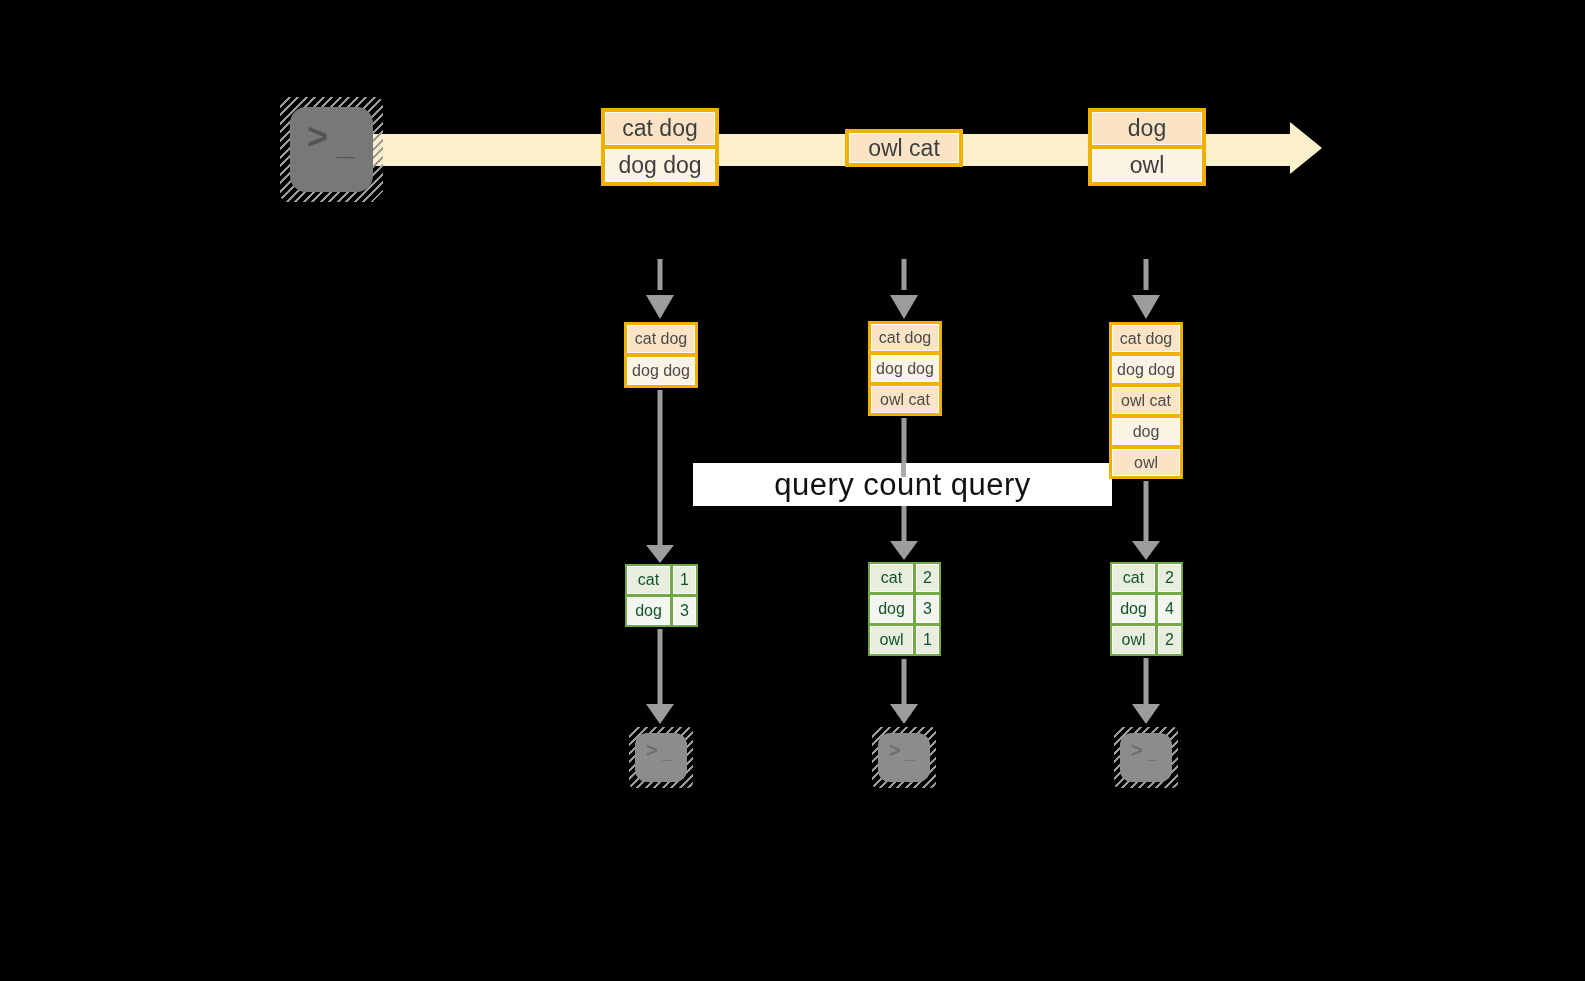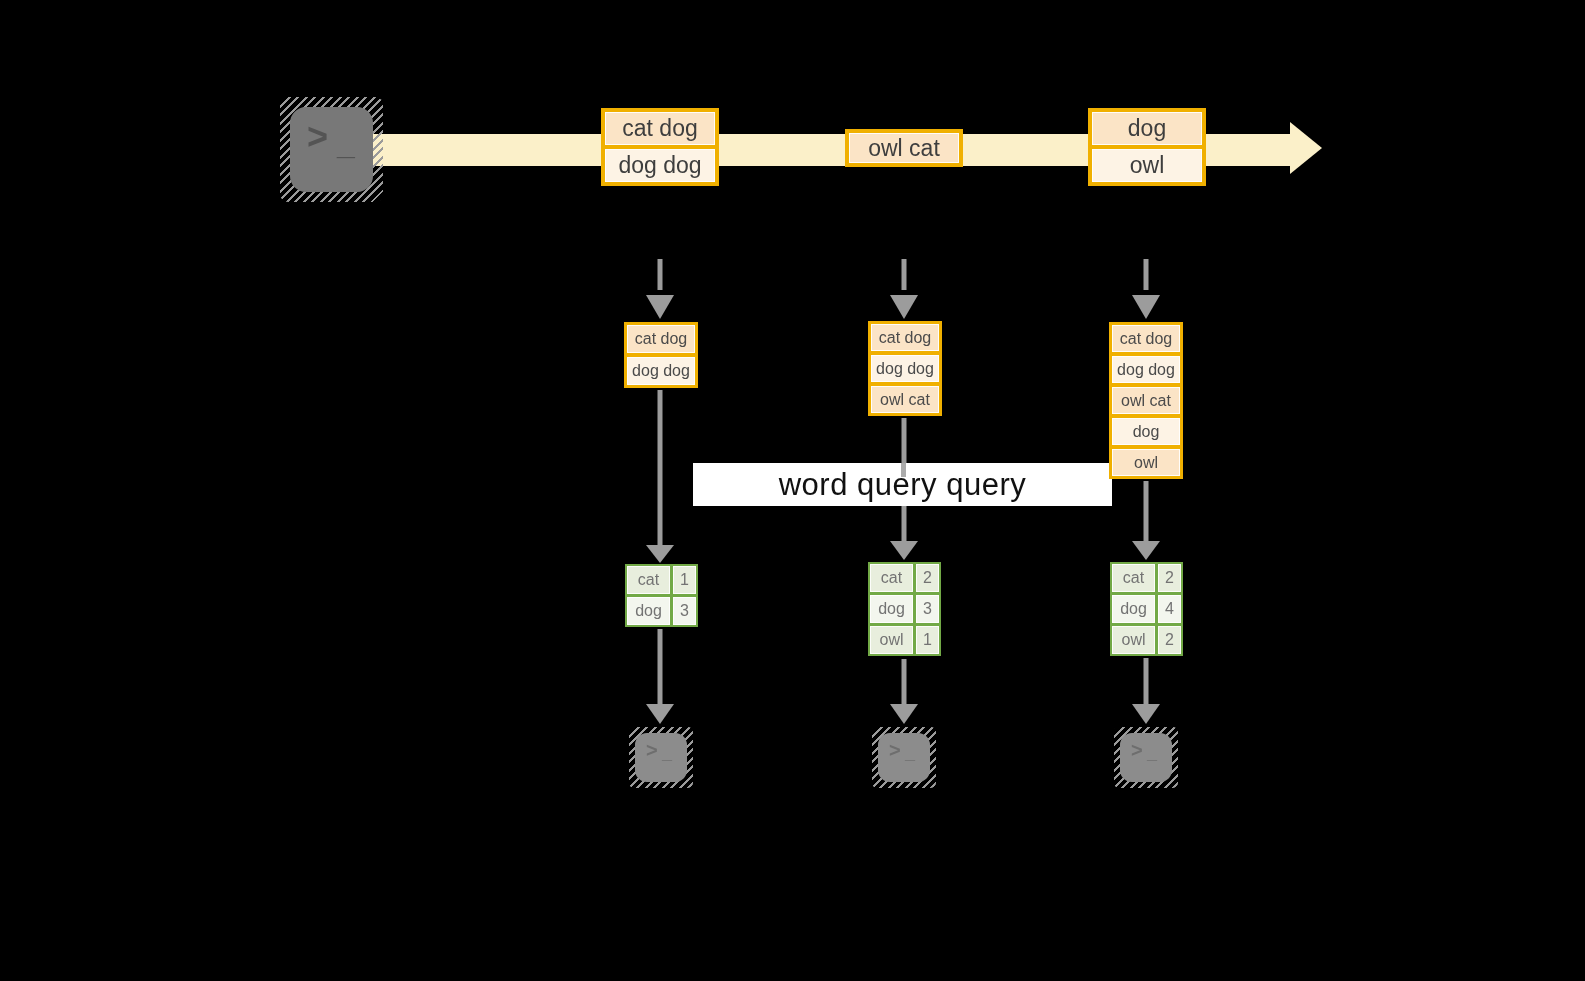--- a/index.html
+++ b/index.html
@@ -76,21 +76,21 @@
   }
   .stub{position:absolute;left:901px;top:463px;width:5px;height:14px;background:#ababab;z-index:4;}
 
   
   .gbox{
     position:absolute;z-index:4;border:2px solid var(--green);background:var(--green);
     display:grid;grid-template-columns:43px 23px;gap:3px;
   }
   .gcell{
     height:28px;display:flex;align-items:center;justify-content:center;
-    font-size:16px;color:#737373;box-shadow:inset 0 0 0 1px rgba(255,255,255,.85);
+    font-size:16px;color:#14532d;box-shadow:inset 0 0 0 1px rgba(255,255,255,.85);
   }
   .fill-peach{background:var(--peach);}
   .fill-cream{background:var(--cream);}
   .fill-gdark{background:var(--gdark);}
   .fill-glight{background:var(--glight);}
 </style>
 </head>
 <body>
 
 <div class="stage">
@@ -155,21 +155,21 @@
     <div class="scell fill-peach">owl cat</div>
   </div>
   <div class="sbox" style="left:1109px;top:322px;">
     <div class="scell fill-peach">cat dog</div>
     <div class="scell fill-cream">dog dog</div>
     <div class="scell fill-peach">owl cat</div>
     <div class="scell fill-cream">dog</div>
     <div class="scell fill-peach">owl</div>
   </div>
 
-  <div class="query">word query query</div>
+  <div class="query">query count query</div>
   <div class="stub"></div>
 
   <div class="gbox" style="left:625px;top:564px;">
     <div class="gcell fill-gdark">cat</div>
     <div class="gcell fill-gdark">1</div>
     <div class="gcell fill-glight">dog</div>
     <div class="gcell fill-glight">3</div>
   </div>
   <div class="gbox" style="left:868px;top:562px;">
     <div class="gcell fill-gdark">cat</div>

